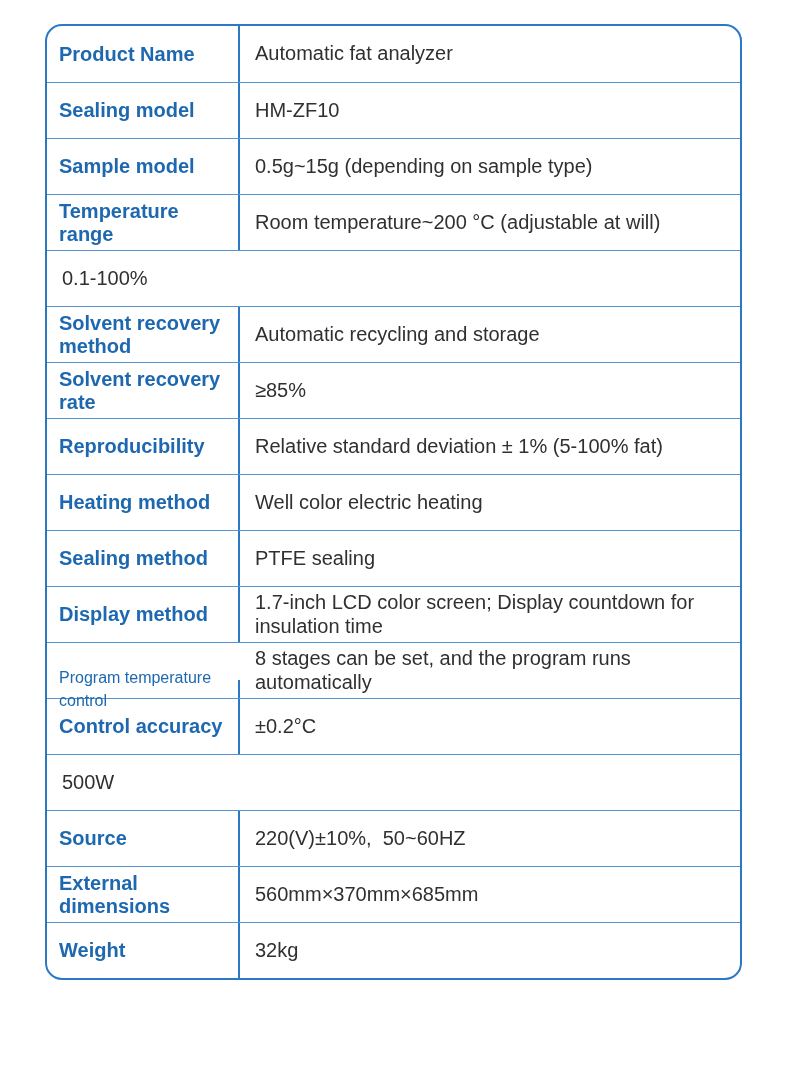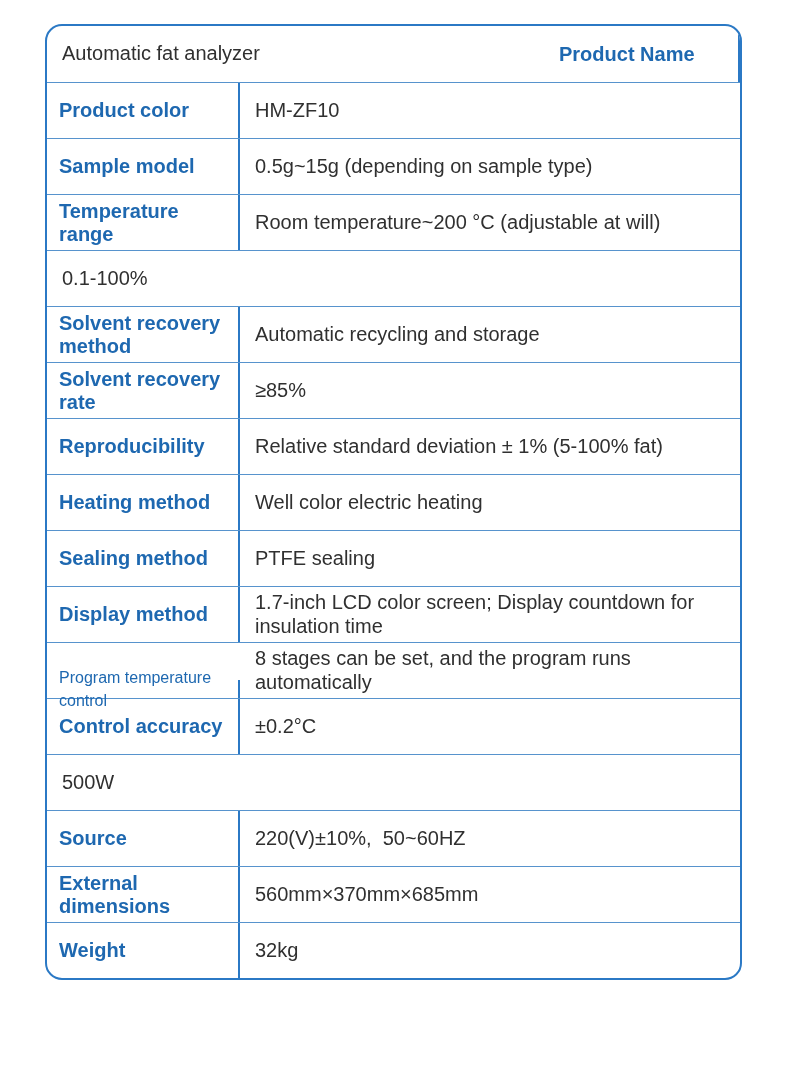--- a/index.html
+++ b/index.html
@@ -68,26 +68,26 @@
     line-height: 1.18;
     white-space: pre-wrap;
   }
 </style>
 </head>
 <body>
 
 <div class="page">
   <div class="spec-table">
   <div class="row">
+    <div class="cell label-cell">Product Name</div>
     <div class="cell value-cell">Automatic fat analyzer</div>
-    <div class="cell label-cell">Product Name</div>
   </div>
 
   <div class="row">
-    <div class="cell label-cell">Product color</div>
+    <div class="cell label-cell">Sealing model</div>
     <div class="cell value-cell">HM-ZF10</div>
   </div>
 
   <div class="row">
     <div class="cell label-cell">Sample model</div>
     <div class="cell value-cell">0.5g~15g (depending on sample type)</div>
   </div>
 
   <div class="row">
     <div class="cell label-cell">Temperature range</div>

